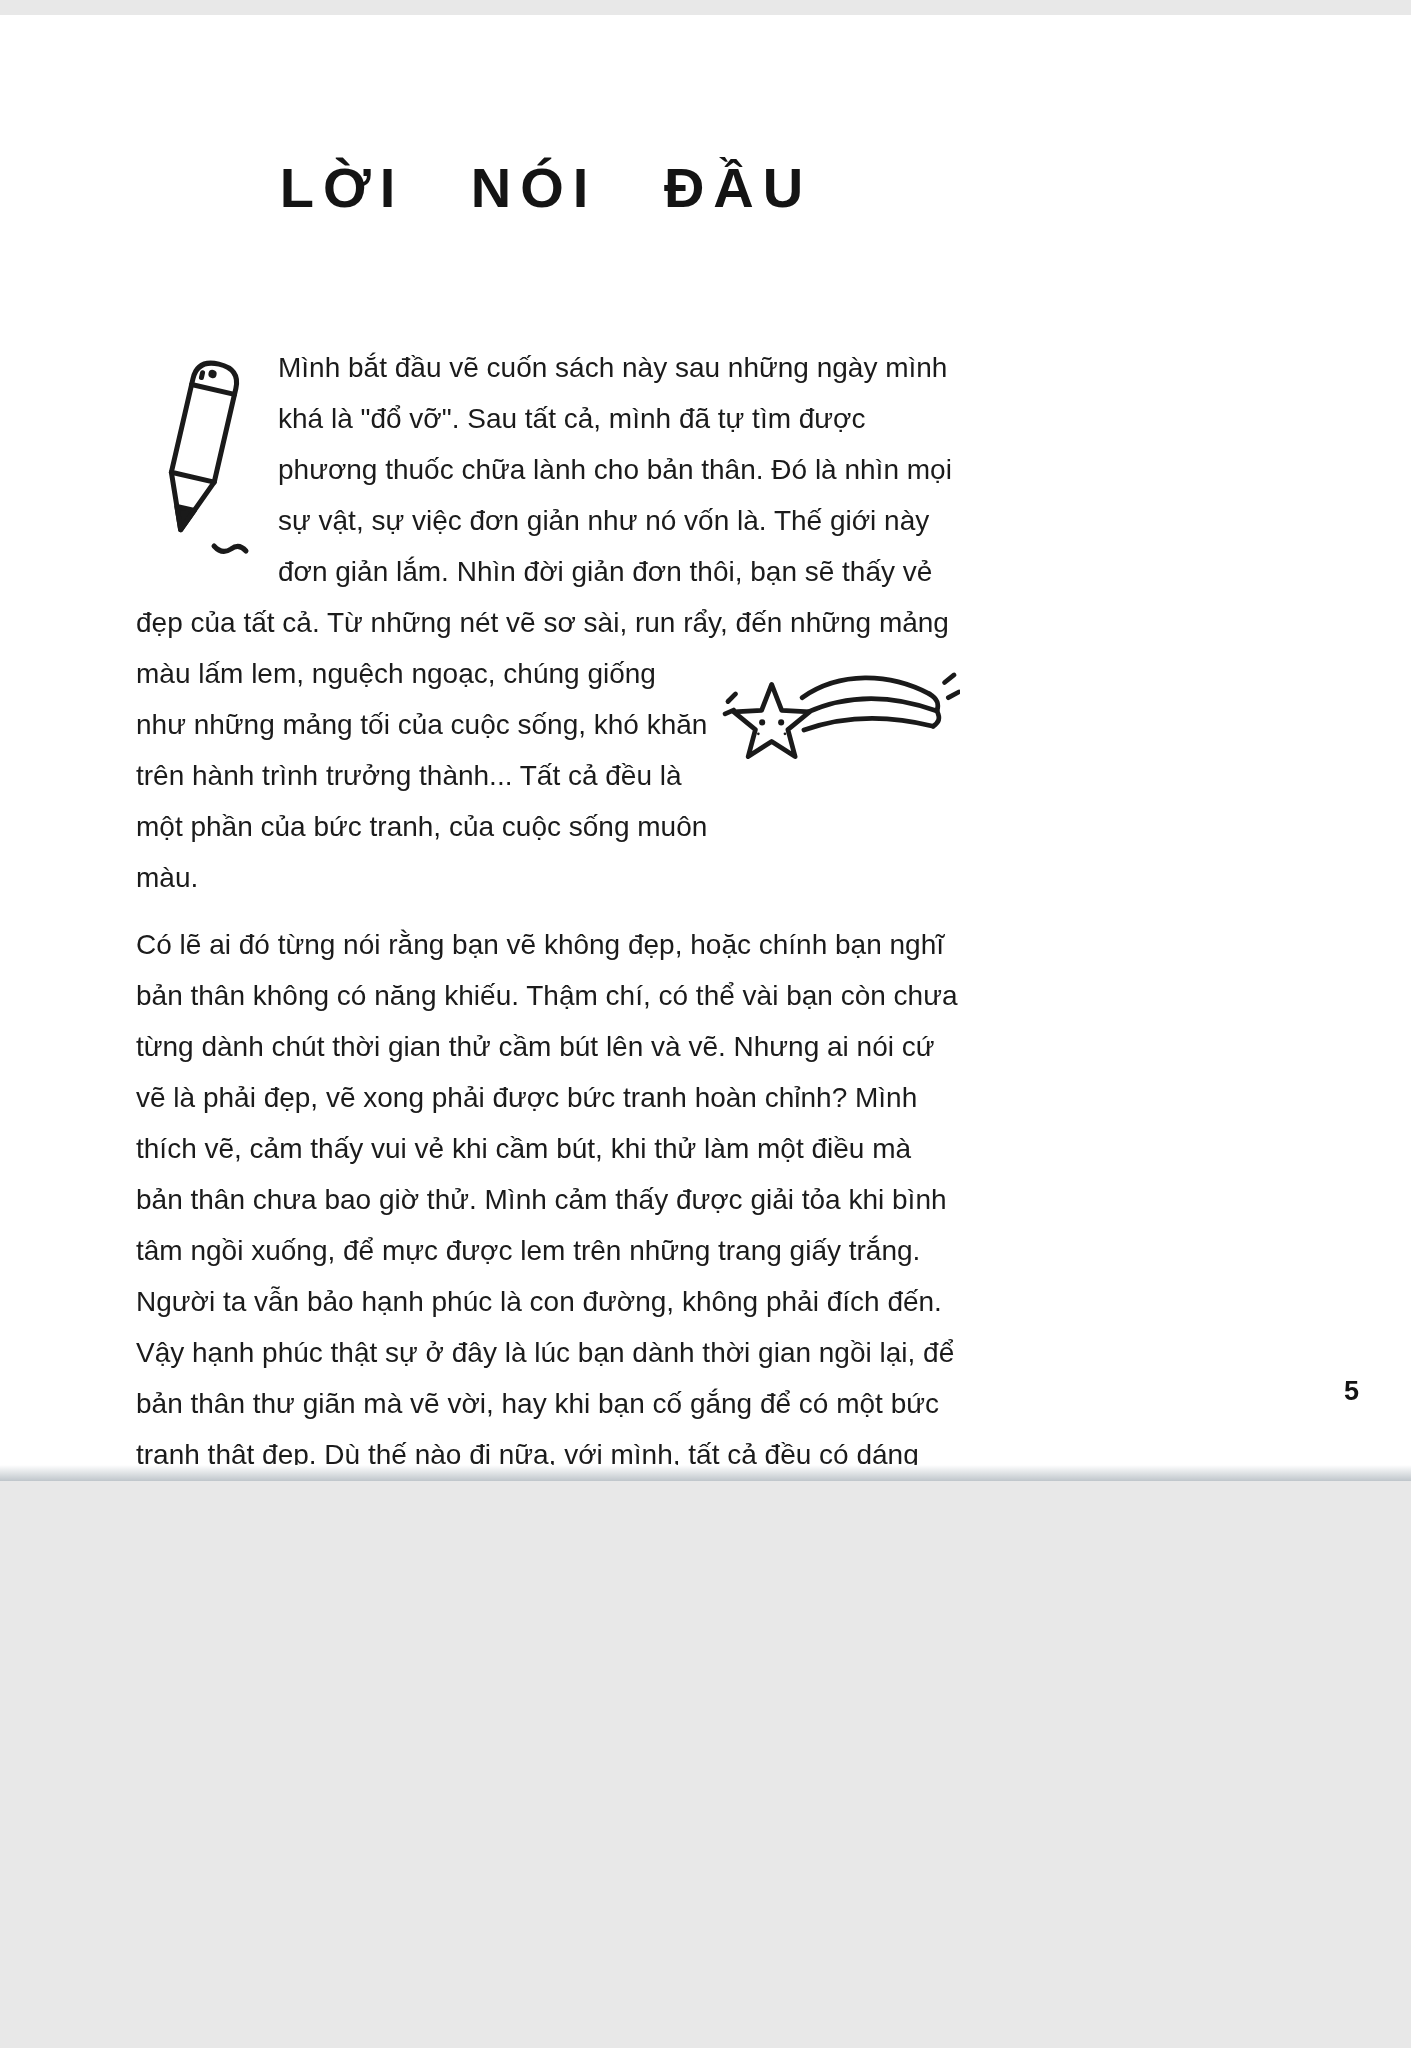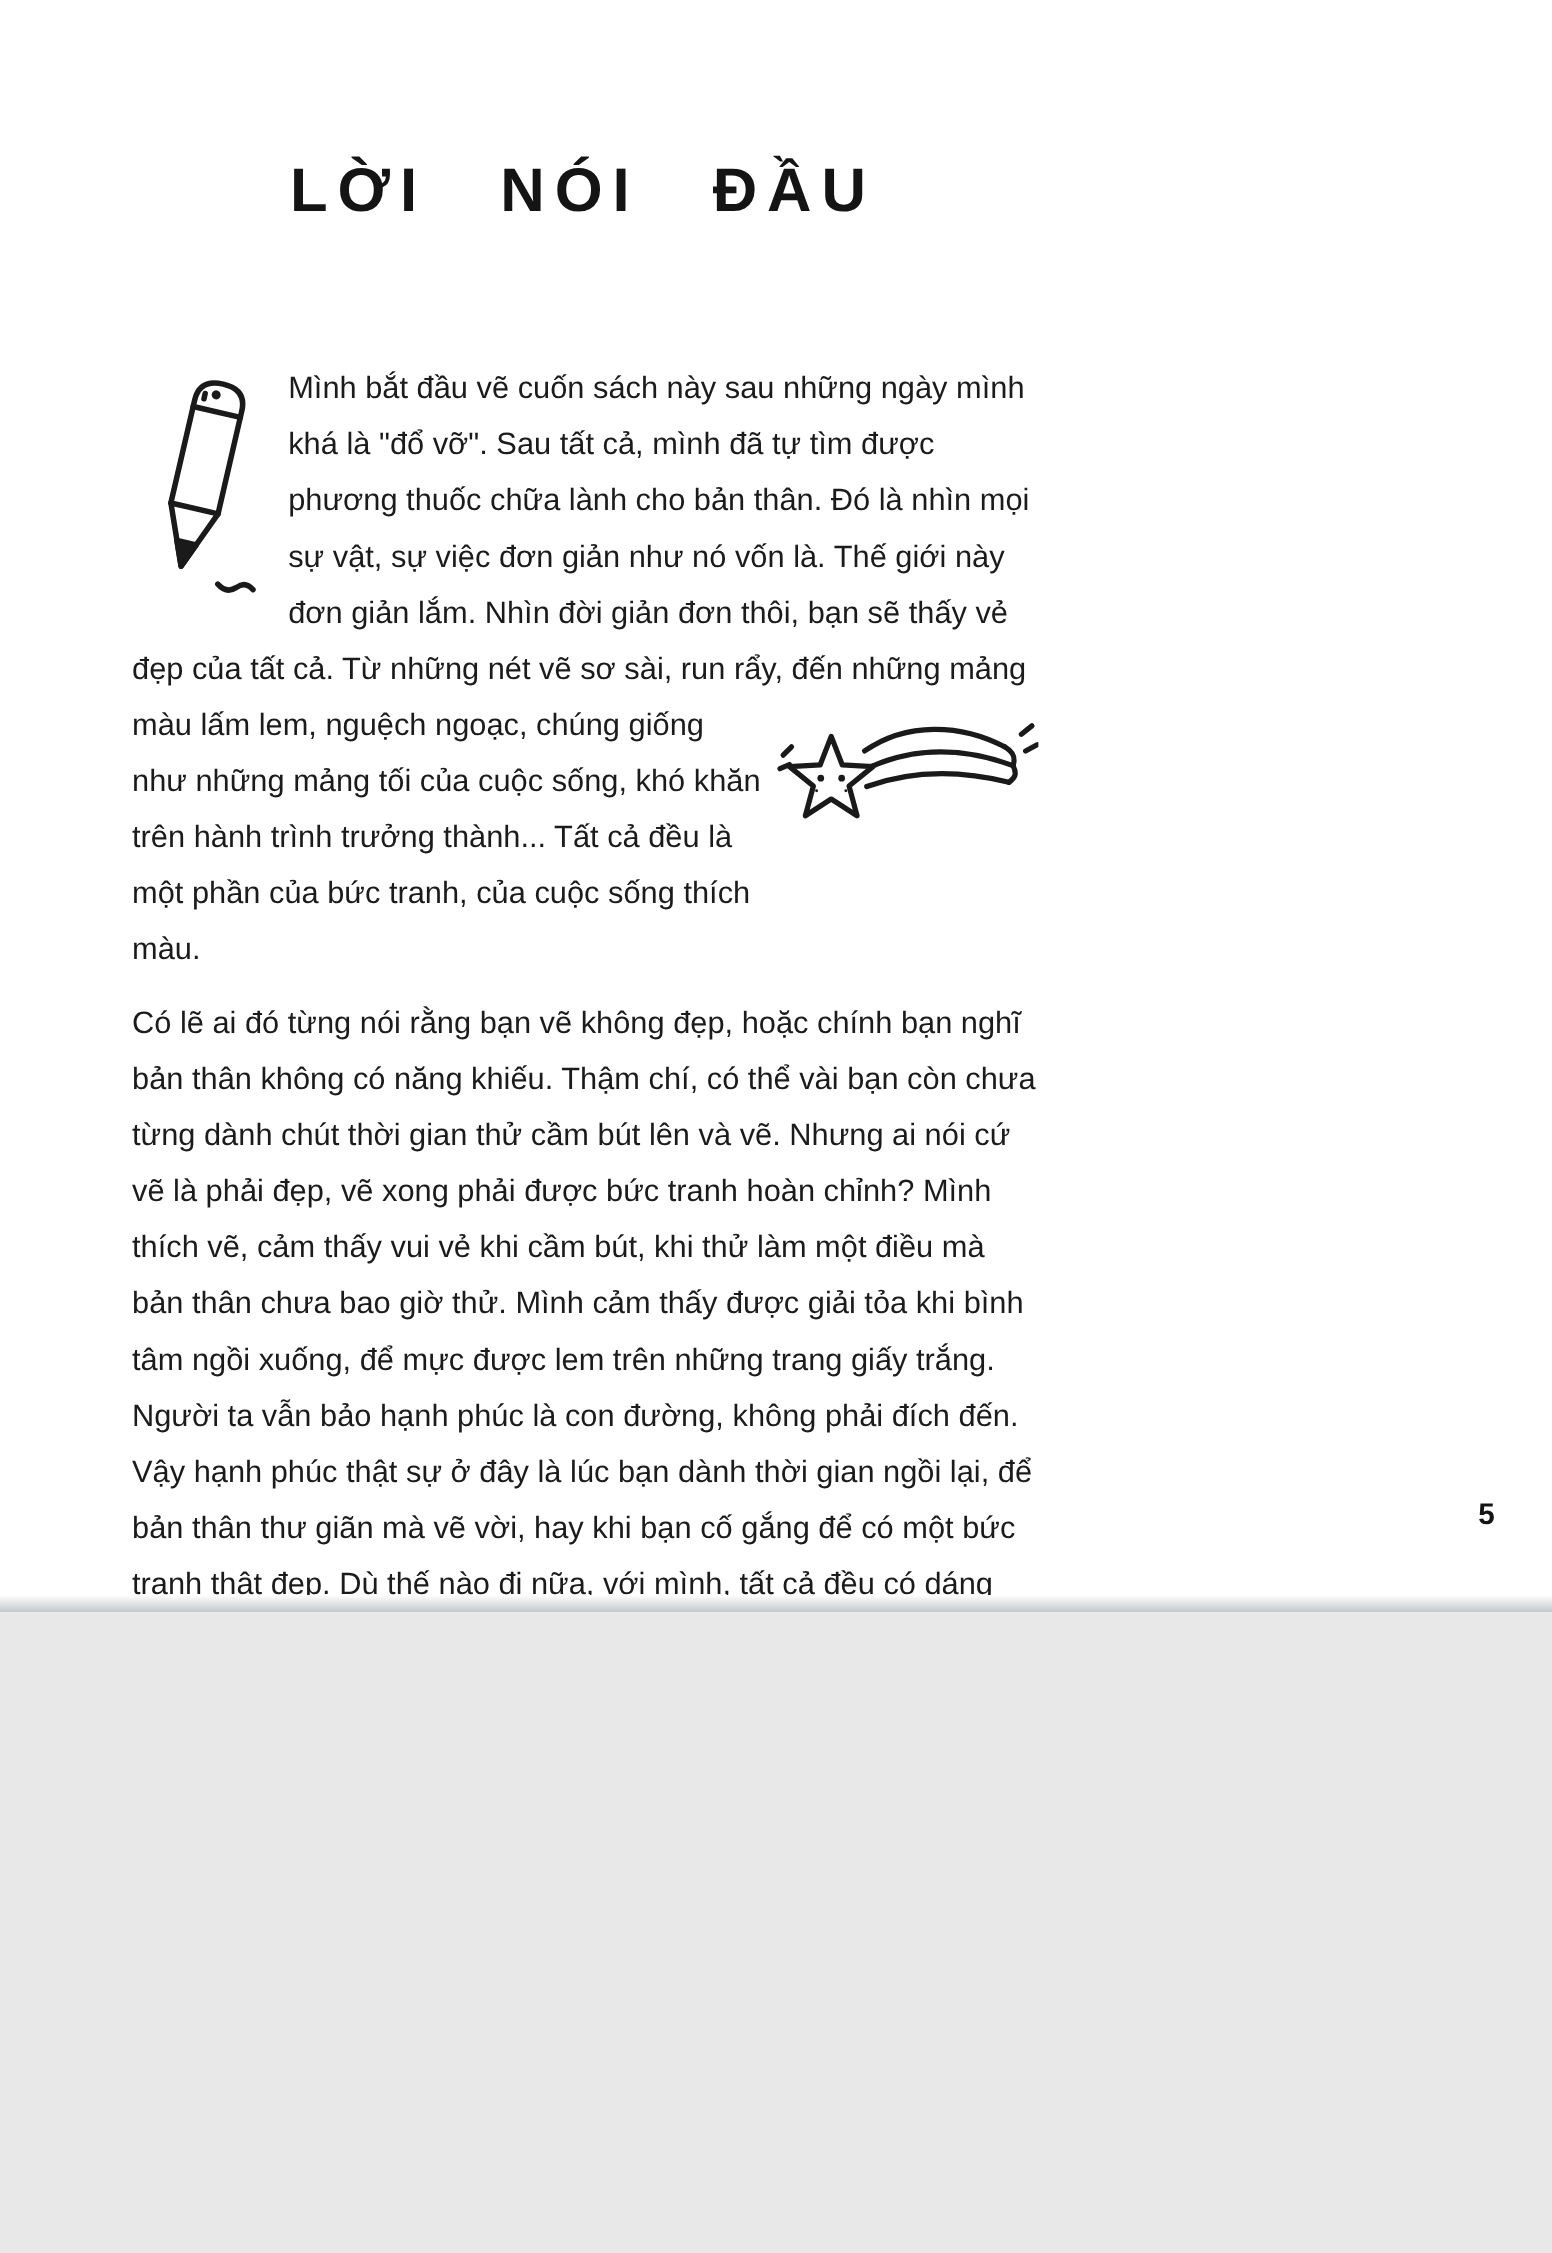--- a/index.html
+++ b/index.html
@@ -1,25 +1,26 @@
 <!DOCTYPE html>
 <html lang="vi"><head>
 <meta charset="utf-8">
 <style>
   * { margin: 0; padding: 0; box-sizing: border-box; }
   html, body { background: #e8e8e8; }
   .page {
     position: relative;
     width: 1411px;
     height: 1466px;
-    margin: 0 auto;
+    margin: 15px auto;
     background: #ffffff;
     overflow: hidden;
     font-family: "Liberation Sans", sans-serif;
     color: #1b1b1b;
+    padding-left: 16px;
   }
   .title {
     padding-top: 140px;
     margin-left: 120px;
     width: 820px;
     text-align: center;
     font-size: 56px;
     font-weight: bold;
     letter-spacing: 9px;
     word-spacing: 42px;
@@ -111,21 +112,21 @@
             <path d="M52,32 L62.6,59.4 L91.9,61 L69.1,79.6 L76.7,108 L52,92 L27.3,108 L34.9,79.6 L12.1,61 L41.4,59.4 Z" fill="#ffffff"></path>
             <circle cx="42" cy="72" r="3.2" fill="#1a1a1a" stroke="none"></circle>
             <circle cx="62" cy="72" r="3.2" fill="#1a1a1a" stroke="none"></circle>
             <circle cx="34" cy="82" r="1.4" fill="#1a1a1a" stroke="none"></circle>
             <circle cx="38" cy="84" r="1.4" fill="#1a1a1a" stroke="none"></circle>
             <circle cx="66" cy="84" r="1.4" fill="#1a1a1a" stroke="none"></circle>
             <circle cx="70" cy="82" r="1.4" fill="#1a1a1a" stroke="none"></circle>
           </g>
         </svg>
       </span>
-      <span>giống như những mảng tối của cuộc sống, khó khăn trên hành trình trưởng thành... Tất cả đều là một phần của bức tranh, của cuộc sống thích màu.</span>
+      <span>giống như những mảng tối của cuộc sống, khó khăn trên hành trình trưởng thành... Tất cả đều là một phần của bức tranh, của cuộc sống muôn màu.</span>
     </p>
 
     <p>Có lẽ ai đó từng nói rằng bạn vẽ không đẹp, hoặc chính bạn nghĩ bản thân không có năng khiếu. Thậm chí, có thể vài bạn còn chưa từng dành chút thời gian thử cầm bút lên và vẽ. Nhưng ai nói cứ vẽ là phải đẹp, vẽ xong phải được bức tranh hoàn chỉnh? Mình thích vẽ, cảm thấy vui vẻ khi cầm bút, khi thử làm một điều mà bản thân chưa bao giờ thử. Mình cảm thấy được giải tỏa khi bình tâm ngồi xuống, để mực được lem trên những trang giấy trắng. Người ta vẫn bảo hạnh phúc là con đường, không phải đích đến. Vậy hạnh phúc thật sự ở đây là lúc bạn dành thời gian ngồi lại, để bản thân thư giãn mà vẽ vời, hay khi bạn cố gắng để có một bức tranh thật đẹp. Dù thế nào đi nữa, với mình, tất cả đều có dáng hình của hạnh phúc. Chúng mình cứ vẽ thôi, lúc rảnh rỗi, lúc đi cafe thay vì cầm điện thoại, lúc chỉ có một mình, lúc thấy bế tắc với những cảm xúc tiêu cực...</p>
 
   </div>
 
   <div class="page-number">5</div>
 
   <div class="scan-edge"></div>
 

